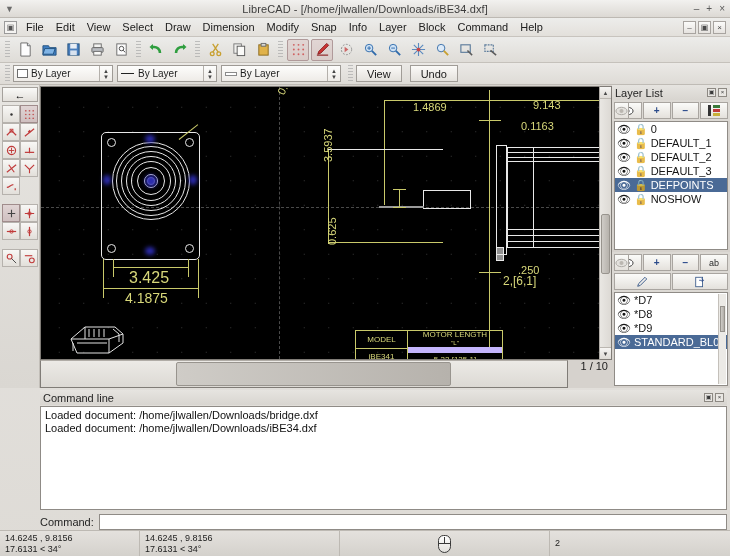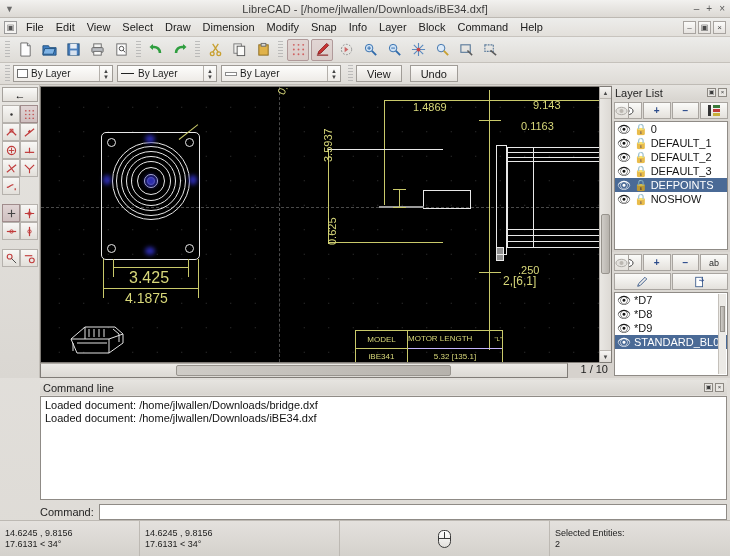--- a/index.html
+++ b/index.html
@@ -128,21 +128,21 @@
     width: 13px; flex: none; background: linear-gradient(to right,#e9e7e3,#dcd9d4);
     border: 1px solid #807c77; border-left: 1px solid #b0aca6;
     display: flex; flex-direction: column;
   }
   .sc-btn { height: 12px; flex: none; background: linear-gradient(#f6f5f3,#dedbd6);
             border-bottom: 1px solid #bbb7b1; display:flex;align-items:center;justify-content:center;
             font-size:6px;color:#4a4a4a; }
   .sc-track { flex: 1; position: relative; }
   .sc-thumb { position: absolute; background: linear-gradient(to right,#cfccc7,#b6b2ac);
               border: 1px solid #98948e; border-radius: 2px; }
-  .hscrollrow { height: 15px; flex: none; display: flex; }
+  .hscrollrow { height: 28px; flex: none; display: flex; }
   .hscroll { flex: 1; background: linear-gradient(#eceae6,#dcd9d4);
              border: 1px solid #807c77; border-top: 1px solid #b0aca6; position: relative; }
   .zoomlabel { width: 44px; flex: none; text-align: right; font-size: 11px;
                color: #1a1a1a; line-height: 13px; padding-right: 4px; }
 
   
   .grid-dots {
     position: absolute; inset: 0;
     background-image: radial-gradient(circle, #3a3a3a 0.6px, transparent 0.7px);
     background-size: 24.5px 24.5px; background-position: 6px 8px;
@@ -202,21 +202,21 @@
     flex: 1; background: #fff; border: 1px solid #8f8b86; margin-top: 1px;
     padding: 2px 4px; font-size: 11px; color: #111; overflow: hidden;
   }
   .cmd-out div { line-height: 13px; }
   .cmd-inrow { height: 20px; display: flex; align-items: center; gap: 5px; padding-top: 3px; }
   .cmd-label { font-size: 11px; color: #1f1f1f; }
   .cmd-input { flex: 1; height: 16px; background: #fff; border: 1px solid #8f8b86; }
 
   
   .statusbar {
-    height: 36px; flex: none; display: flex; align-items: stretch;
+    height: 26px; flex: none; display: flex; align-items: stretch;
     background: linear-gradient(#e4e1dd,#d4d1cc); border-top: 1px solid #bdb9b3;
   }
   .st-cell { display: flex; flex-direction: column; justify-content: center;
              padding: 0 5px; font-size: 9px; color: #1c1c1c; line-height: 11px;
              border-right: 1px solid #bdb9b3; }
   .st-cell.c1 { width: 140px; }
   .st-cell.c2 { width: 200px; }
   .st-cell.mouse { flex: 1; align-items: center; justify-content: center; border-right: 1px solid #bdb9b3; }
   .st-cell.sel { width: 180px; border-right: none; }
   .mouse-ico { width: 13px; height: 18px; border: 1px solid #3a3a3a; border-radius: 6px 6px 7px 7px;
@@ -624,21 +624,21 @@
           <div class="ylin" style="left:438px;top:185px;width:22px;height:1px"></div>
           <div class="dim" style="left:477px;top:177px;font-size:11px">.250</div>
           <div class="dim" style="left:462px;top:187px;font-size:12px">2,[6,1]</div>
 
           <div style="position:absolute;left:314px;top:243px;border:1px solid #c9c96a;width:148px;height:36px;display:flex">
             <div style="width:52px;border-right:1px solid #c9c96a;display:flex;flex-direction:column">
               <div style="flex:1;border-bottom:1px solid #c9c96a;color:#d8d87a;font-size:8px;display:flex;align-items:center;justify-content:center">MODEL</div>
               <div style="flex:1;color:#d8d87a;font-size:8px;display:flex;align-items:center;justify-content:center">iBE341</div>
             </div>
             <div style="flex:1;display:flex;flex-direction:column">
-              <div style="flex:1;border-bottom:1px solid #c4b5fd;color:#d8d87a;font-size:8px;display:flex;flex-direction:row;align-items:center;justify-content:space-between;line-height:8px">
+              <div style="flex:1;border-bottom:6px solid #c4b5fd;color:#d8d87a;font-size:8px;display:flex;flex-direction:column;align-items:center;justify-content:center;line-height:8px">
                 <span>MOTOR LENGTH</span>
                 <span style="font-size:6px">"L"</span>
               </div>
               <div style="flex:1;color:#d8d87a;font-size:8px;display:flex;align-items:center;justify-content:center">5.32 [135.1]</div>
             </div>
           </div>
         </div>
 
         <div class="vscroll">
           <div class="sc-btn">▲</div>
@@ -805,17 +805,16 @@
       <span>17.6131 &lt; 34°</span>
     </div>
     <div class="st-cell c2">
       <span>14.6245 , 9.8156</span>
       <span>17.6131 &lt; 34°</span>
     </div>
     <div class="st-cell mouse">
       <div class="mouse-ico"></div>
     </div>
     <div class="st-cell sel">
-      <span>Selected Entities:</span>
       <span>2</span>
     </div>
   </div>
 </div>
 
 </body></html>

